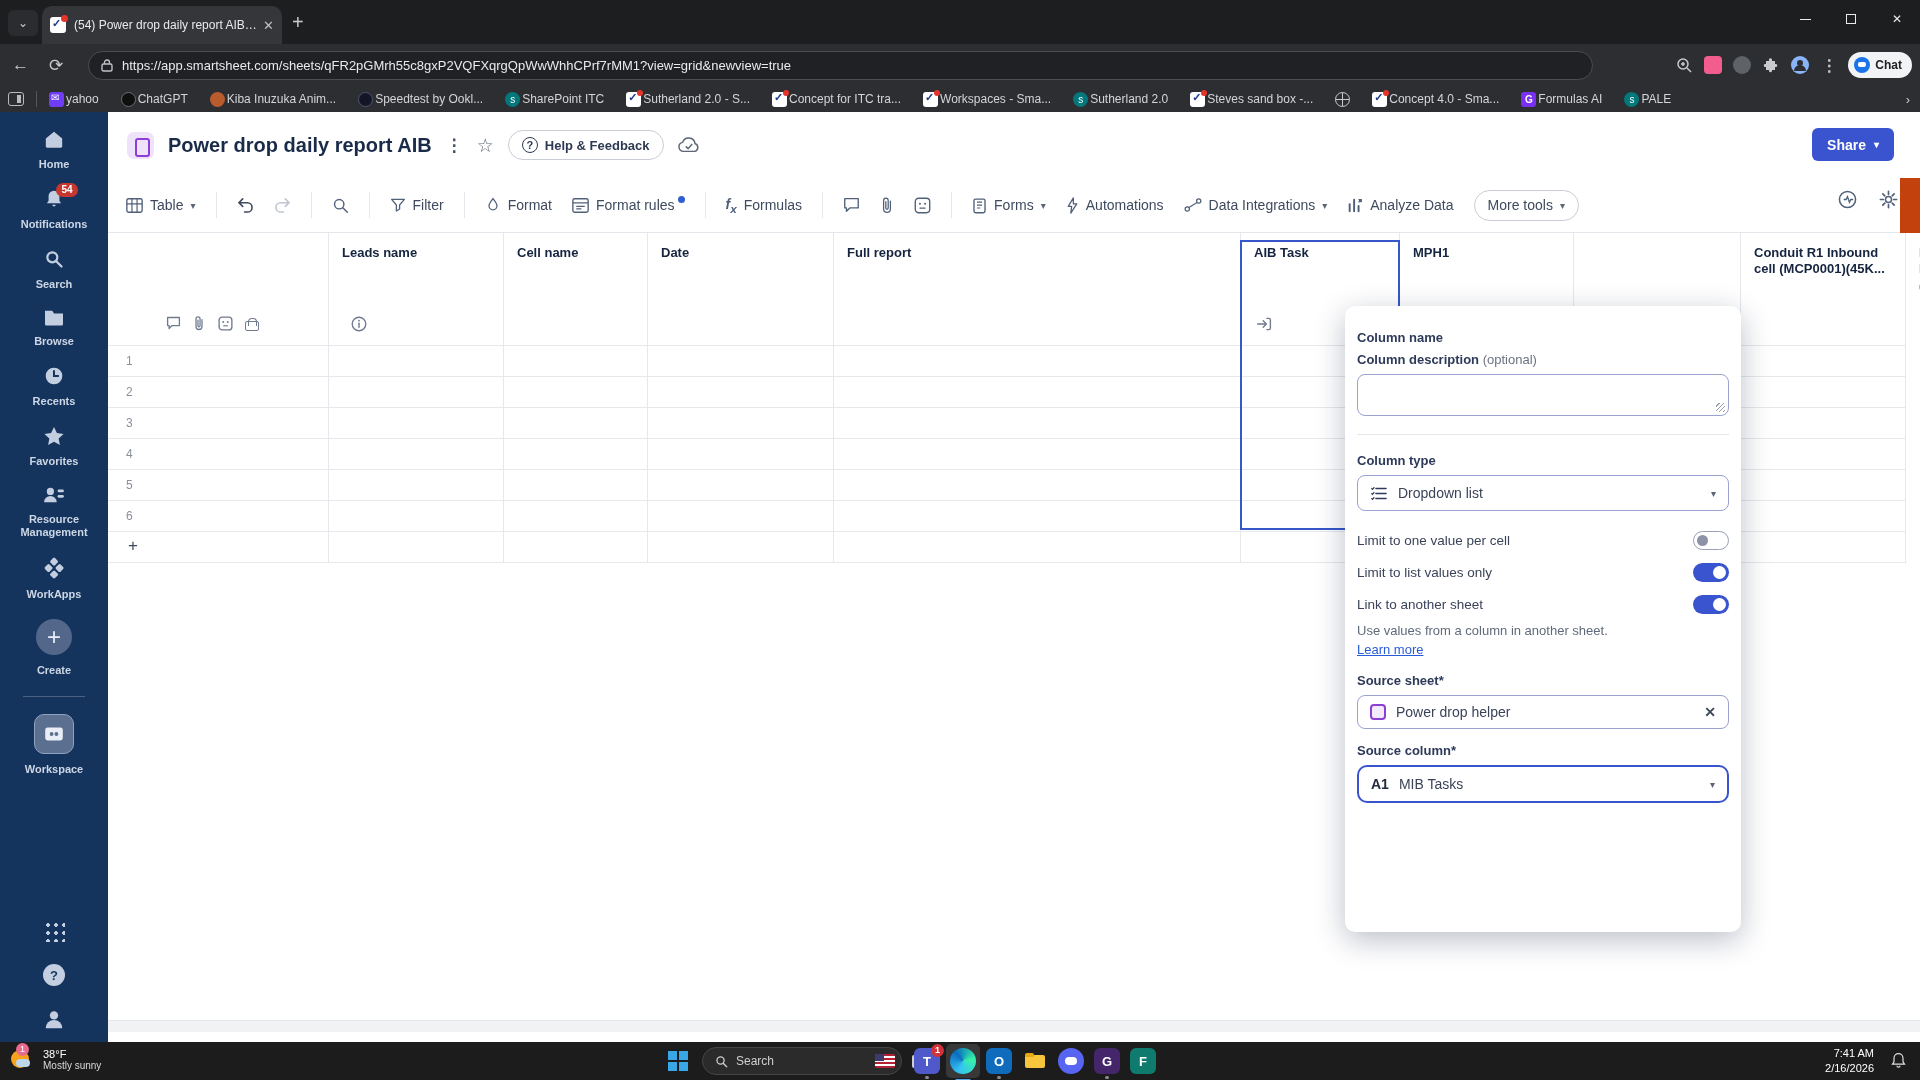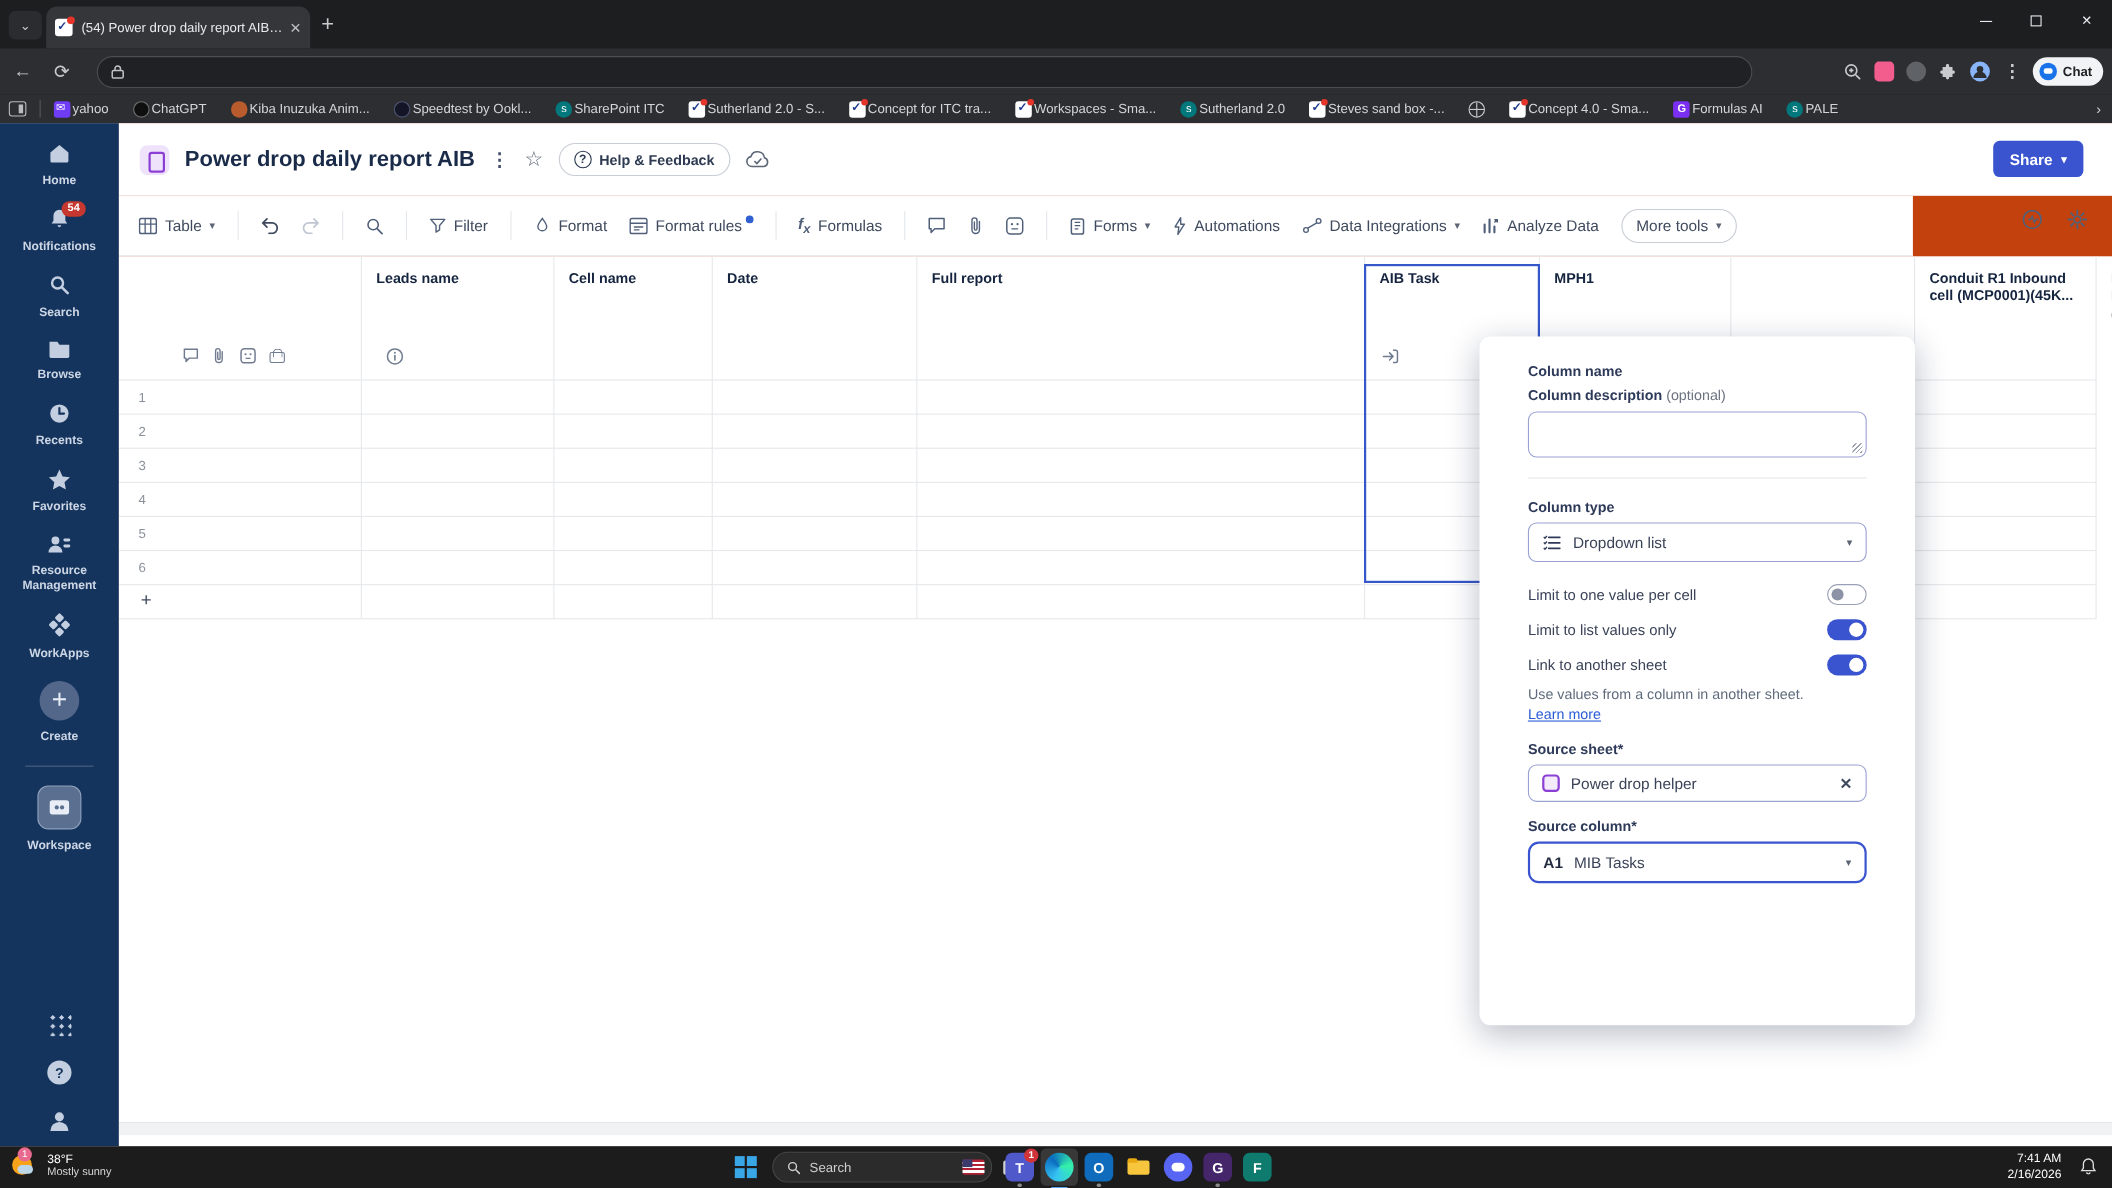--- a/index.html
+++ b/index.html
@@ -73,21 +73,21 @@
   .sheeticon{width:27px;height:27px;border-radius:7px;background:#efe3fc;position:relative}
   .sheeticon:before{content:"";position:absolute;left:8px;top:6px;width:11px;height:15px;border:2px solid #8c3fd4;border-radius:3px}
   #apptitle{font-size:20px;font-weight:bold;color:#1a2b49}
   .kebab{color:#44506a;font-size:17px;font-weight:bold}
   .star{color:#5b6576;font-size:19px}
   #helpbtn{height:30px;border:1px solid #c9cdd6;border-radius:15px;display:flex;align-items:center;gap:7px;padding:0 13px;font-size:13px;font-weight:bold;color:#2e3a52}
   .qcirc{width:16px;height:16px;border-radius:50%;border:1.5px solid #2e3a52;font-size:11px;display:flex;align-items:center;justify-content:center;font-weight:bold}
   #sharebtn{position:absolute;right:26px;top:16px;height:33px;background:#3a54d0;color:#fff;border-radius:6px;display:flex;align-items:center;gap:8px;padding:0 15px;font-size:14px;font-weight:bold}
 
   
-  #tbar{position:absolute;left:0;top:66px;width:1631px;height:55px;background:#fff;border-bottom:1px solid #e3e6ea;display:flex;align-items:center;padding-left:18px;color:#3f4a5e;font-size:14px}
+  #tbar{position:absolute;left:0;top:66px;width:1792px;height:55px;background:#fff;border-bottom:1px solid #e3e6ea;display:flex;align-items:center;padding-left:18px;color:#3f4a5e;font-size:14px}
   .tbtn{display:flex;align-items:center;gap:7px;margin-right:20px;white-space:nowrap}
   .tsep{width:1px;height:26px;background:#e3e6ea;margin-right:20px}
   .chev{font-size:10px;color:#5b6576}
   .bluedot{width:7px;height:7px;border-radius:50%;background:#2f5fd0;margin:-12px 0 0 -4px}
   .tico{color:#51607a}
   #moretools{border:1px solid #c9cdd6;border-radius:16px;height:31px;padding:0 13px;display:flex;align-items:center;gap:7px}
   #tbar-right{position:absolute;right:22px;top:78px;display:flex;gap:22px;color:#51607a}
   .fx{font-style:italic;font-weight:bold;font-size:14px;color:#51607a}
 
   
@@ -95,21 +95,21 @@
   .vline{position:absolute;top:0;width:1px;height:440px;background:#e6e8ec}
   .hline{position:absolute;left:0;width:1798px;height:1px;background:#e6e8ec}
   .colhead{position:absolute;top:12px;font-size:13px;font-weight:bold;color:#15243f;line-height:1.25}
   .rownum{position:absolute;left:18px;width:30px;font-size:12px;color:#8a909b}
   .subico{position:absolute;top:83px;color:#707b90}
   #sel-col{position:absolute;left:1132px;top:7px;width:160px;height:290px;border:2px solid #3657c9;background:transparent}
   #addrow{position:absolute;left:20px;top:303px;font-size:17px;color:#3f4a5e}
   #hscroll{position:absolute;left:0;top:787px;width:1812px;height:12px;background:#f1f2f4;border-top:1px solid #e3e6ea}
 
   
-  #panel{position:absolute;left:1345px;top:306px;width:396px;height:626px;background:#fff;border-radius:10px;box-shadow:0 8px 30px rgba(15,25,60,.28);z-index:9;padding:24px 44px;font-size:13px;color:#2e3a59}
+  #panel{position:absolute;left:1345px;top:306px;width:396px;height:626px;background:#fff;border-radius:10px;box-shadow:0 8px 30px rgba(15,25,60,.28);z-index:9;padding:24px 12px;font-size:13px;color:#2e3a59}
   .plabel{font-weight:bold;color:#2e3a59;margin-bottom:7px}
   .plabel .opt{font-weight:normal;color:#6b7280}
   .pinput{height:34px;border:1px solid #9aa2d2;border-radius:8px;display:flex;align-items:center;padding:0 12px;color:#3a4358;font-size:14px;margin-bottom:16px}
   .ptext{height:42px;border:1px solid #9aa2d2;border-radius:8px;margin-bottom:18px;position:relative}
   .ptext:after{content:"";position:absolute;right:3px;bottom:3px;width:9px;height:9px;background:repeating-linear-gradient(135deg,transparent 0 2px,#9aa0ae 2px 3px)}
   .pdivider{height:1px;background:#e3e6ea;margin:2px 0 18px}
   .pselect{height:36px;border:1px solid #9aa2d2;border-radius:8px;display:flex;align-items:center;gap:11px;padding:0 12px;font-size:14px;color:#3a4358;margin-bottom:20px}
   .pselect .chev,.srccol .chev{margin-left:auto}
   .togrow{display:flex;align-items:center;margin-bottom:13px}
   .togrow span{font-size:13.5px;color:#3a4358}
@@ -194,20 +194,21 @@
     <span class="navic" style="margin-left:12px">←</span>
     <span class="navic">⟳</span>
   </div>
   <div id="omnibox">
     <span class="lock">
       <svg width="12" height="13" viewBox="0 0 12 13">
           <rect x="1" y="5" width="10" height="7" rx="1.5" fill="none" stroke="#bdc1c6" stroke-width="1.4"></rect>
           <path d="M3.5 5V3.5a2.5 2.5 0 0 1 5 0V5" fill="none" stroke="#bdc1c6" stroke-width="1.4"></path>
         </svg>
     </span>
+    <span>https://app.smartsheet.com/sheets/qFR2pGMrh55c8gxP2VQFXqrgQpWwWhhCPrf7rMM1?view=grid&amp;newview=true</span>
   </div>
   <div id="chromeright">
     <span>
       <svg width="17" height="17" viewBox="0 0 17 17">
           <circle cx="7" cy="7" r="5" fill="none" stroke="#c8cacd" stroke-width="1.5"></circle>
           <path d="M11 11l4 4M5 7h4M7 5v4" stroke="#c8cacd" stroke-width="1.5"></path>
         </svg>
     </span>
     <span class="ext" style="background:#f25d8e"></span>
     <span class="ext" style="background:#5f6368;border-radius:50%"></span>

